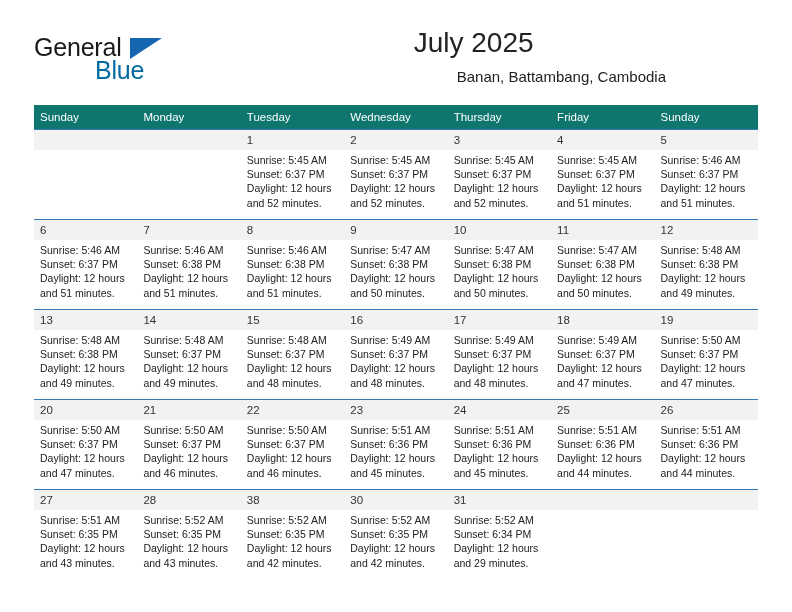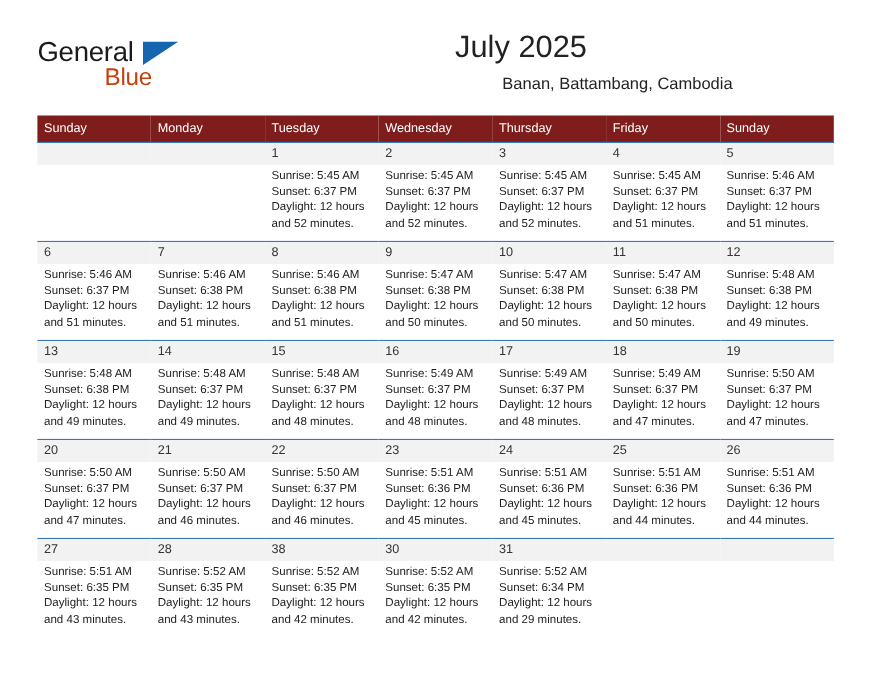--- a/index.html
+++ b/index.html
@@ -52,23 +52,23 @@
     top: 4px;
     width: 0;
     height: 0;
     border-left: 32px solid #1565b0;
     border-bottom: 21px solid transparent;
   }
   .logo-blue {
     position: absolute;
     left: 61px;
     top: 23px;
-    font-size: 22px;
+    font-size: 25px;
     letter-spacing: -0.2px;
-    color: #c2410c;
+    color: #0369a1;
     line-height: 26px;
   }
   .title-block {
     position: absolute;
     right: 0;
     top: 0;
   }
   .cal-title {
     font-size: 28px;
     color: #222222;
@@ -88,21 +88,21 @@
   
   .calendar {
     position: absolute;
     left: 34px;
     top: 105px;
     width: 724px;
     border-collapse: collapse;
     table-layout: fixed;
   }
   .calendar th {
-    background: #7f1d1d;
+    background: #0f766e;
     color: #ffffff;
     font-size: 11.5px;
     font-weight: normal;
     text-align: left;
     padding: 6px 0 6px 6px;
     height: 20px;
     box-sizing: border-box;
   }
   .calendar td {
     vertical-align: top;

